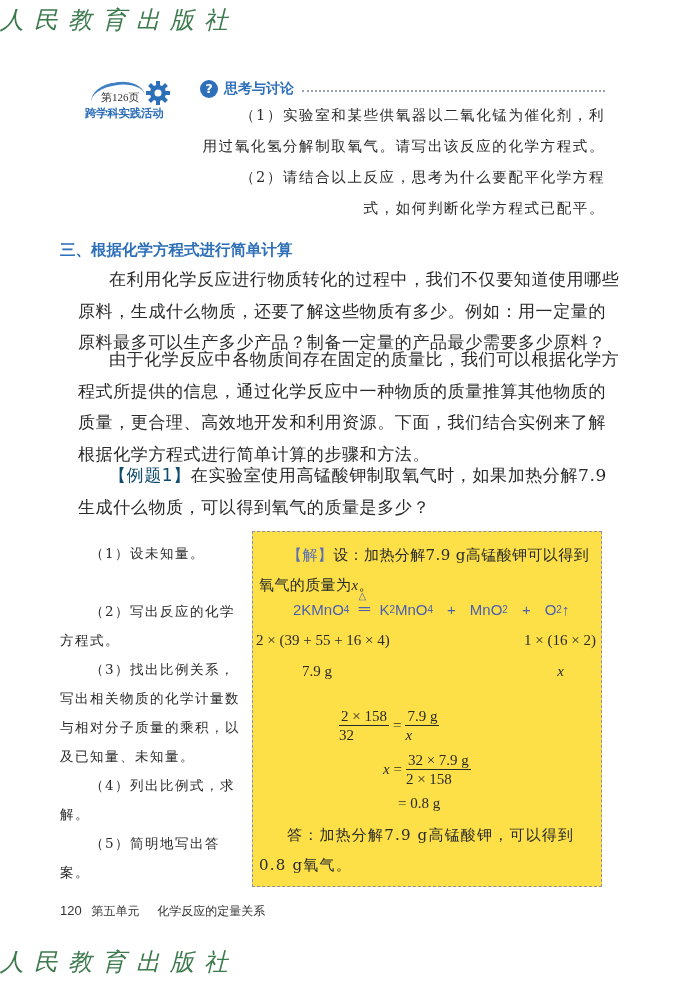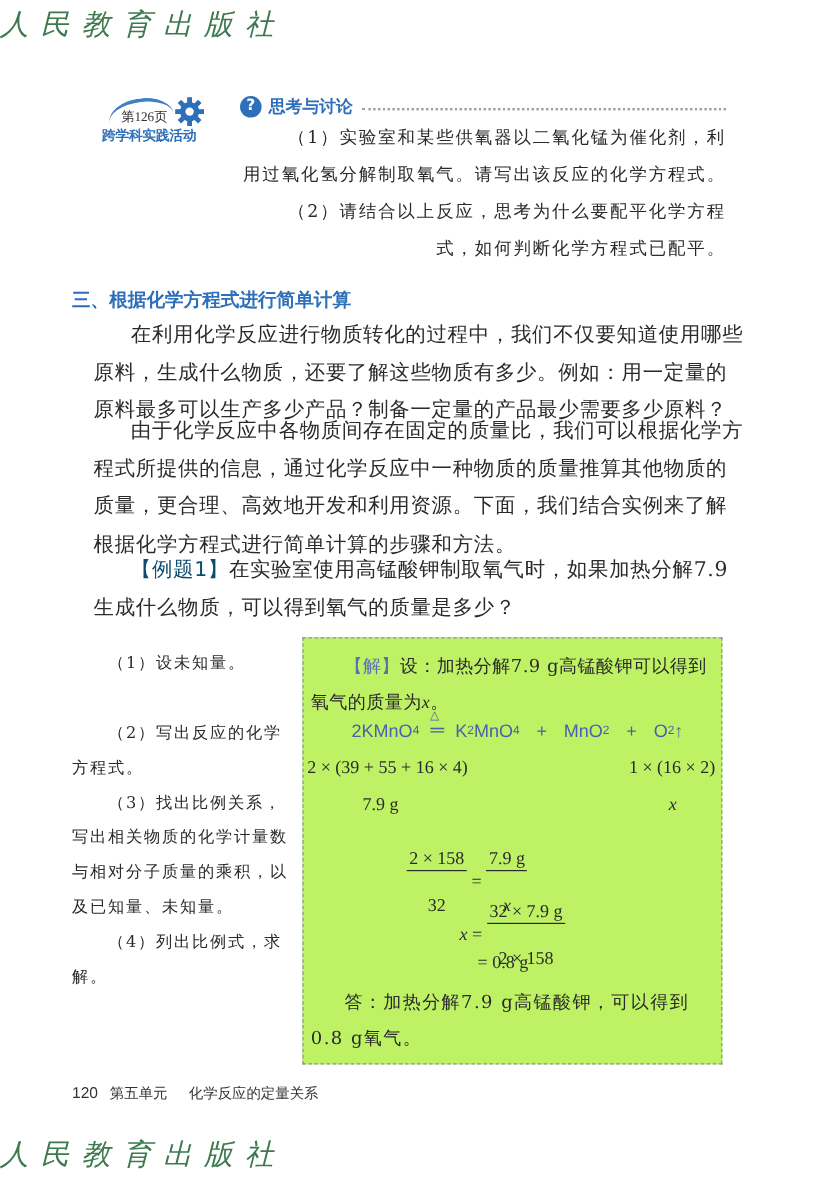--- a/index.html
+++ b/index.html
@@ -74,21 +74,21 @@
     .steps {
       position: absolute; left: 60px; top: 539px; width: 180px;
       font-size: 13.5px; line-height: 29px; letter-spacing: 1.5px;
     }
     .steps p { margin: 0; text-indent: 30px; }
     .steps .s1 { margin-bottom: 29px; }
 
     
     .solution {
       position: absolute; left: 252px; top: 531px; width: 350px; height: 356px;
-      background: #bef264; border: 1.5px dashed #8d8fa8; box-sizing: border-box;
+      background: #fde047; border: 1.5px dashed #8d8fa8; box-sizing: border-box;
       font-size: 15px; color: #2a2a2a;
     }
     .solution .intro {
       position: absolute; left: 6px; top: 8px; width: 338px; line-height: 30px; letter-spacing: 0.4px;
     }
     .solution .intro p { margin: 0; text-indent: 28px; }
     .solution .intro .jie { color: #5c6fb3; font-family: "DejaVu Sans", sans-serif; }
     .solution .intro i { font-family: "Liberation Serif", serif; }
     .equation {
       position: absolute; left: 40px; top: 68px; width: 305px;
@@ -107,21 +107,21 @@
     .mass-row .right { position: absolute; right: 0; }
     .mass-row.r1 { top: 100px; }
     .mass-row.r2 { top: 131px; }
     .mass-row.r2 .left { left: 46px; }
     .mass-row.r2 .right { right: 32px; font-style: italic; }
 
     .frac-eq {
       position: absolute; font-family: "Liberation Serif", serif; font-size: 15px;
       display: flex; align-items: center;
     }
-    .frac { display: inline-flex; flex-direction: column; align-items: center; margin: 0 4px; gap: 20px; }
+    .frac { display: inline-flex; flex-direction: column; align-items: flex-start; margin: 0 4px; }
     .frac .num { border-bottom: 1.2px solid #2a2a2a; padding: 0 2px; line-height: 18px; }
     .frac .den { line-height: 18px; }
     .frac-eq.f1 { left: 82px; top: 175px; }
     .frac-eq.f2 { left: 130px; top: 219px; }
     .frac-eq.f3 { left: 145px; top: 263px; }
     .italic { font-style: italic; }
 
     .answer {
       position: absolute; left: 6px; top: 288px; width: 340px; line-height: 30px; letter-spacing: 1.2px;
     }
@@ -179,20 +179,21 @@
 </div>
 <div class="para p3">
   <p><span class="ex-label">【例题1】</span><span>在实验室使用高锰酸钾制取氧气时，如果加热分解7.9 生成什么物质，可以得到氧气的质量是多少？</span></p>
 </div>
 
 <div class="steps">
   <p class="s1">（1）设未知量。</p>
   <p>（2）写出反应的化学方程式。</p>
   <p>（3）找出比例关系，写出相关物质的化学计量数与相对分子质量的乘积，以及已知量、未知量。</p>
   <p>（4）列出比例式，求解。</p>
+  <p>（5）简明地写出答案。</p>
 </div>
 
 <div class="solution">
   <div class="intro">
     <p><span class="jie">【解】</span><span>设：加热分解7.9 g高锰酸钾可以得到氧气的质量为</span><i>x</i><span>。</span></p>
   </div>
 
   <div class="equation">
     <span>2KMnO</span>
       <sub>4</sub>

